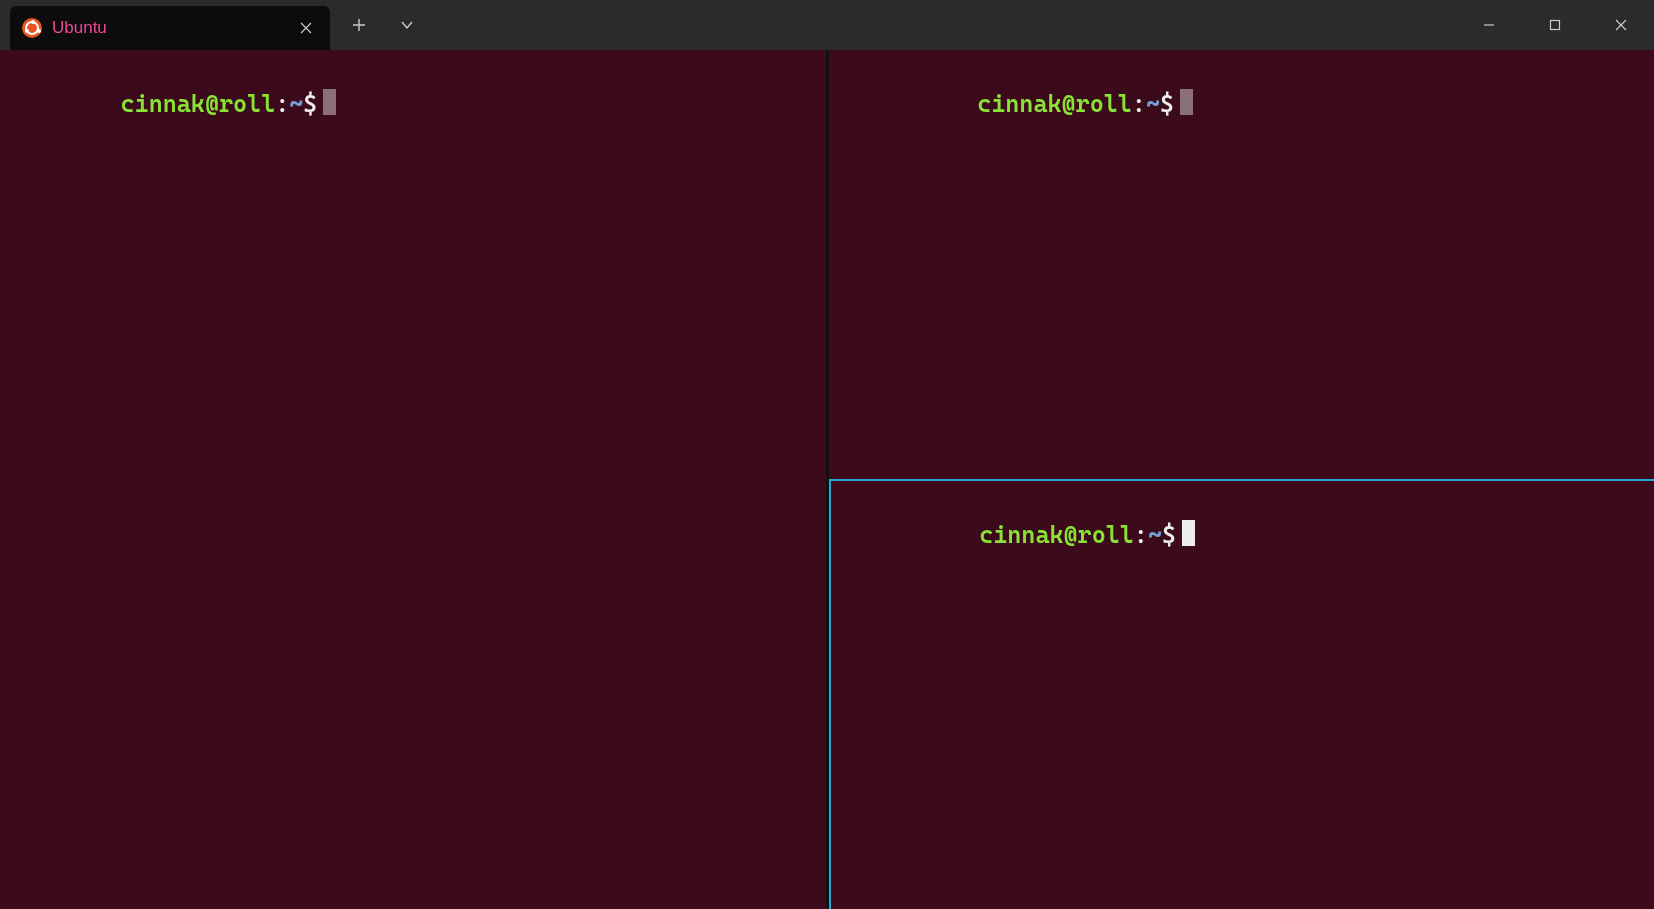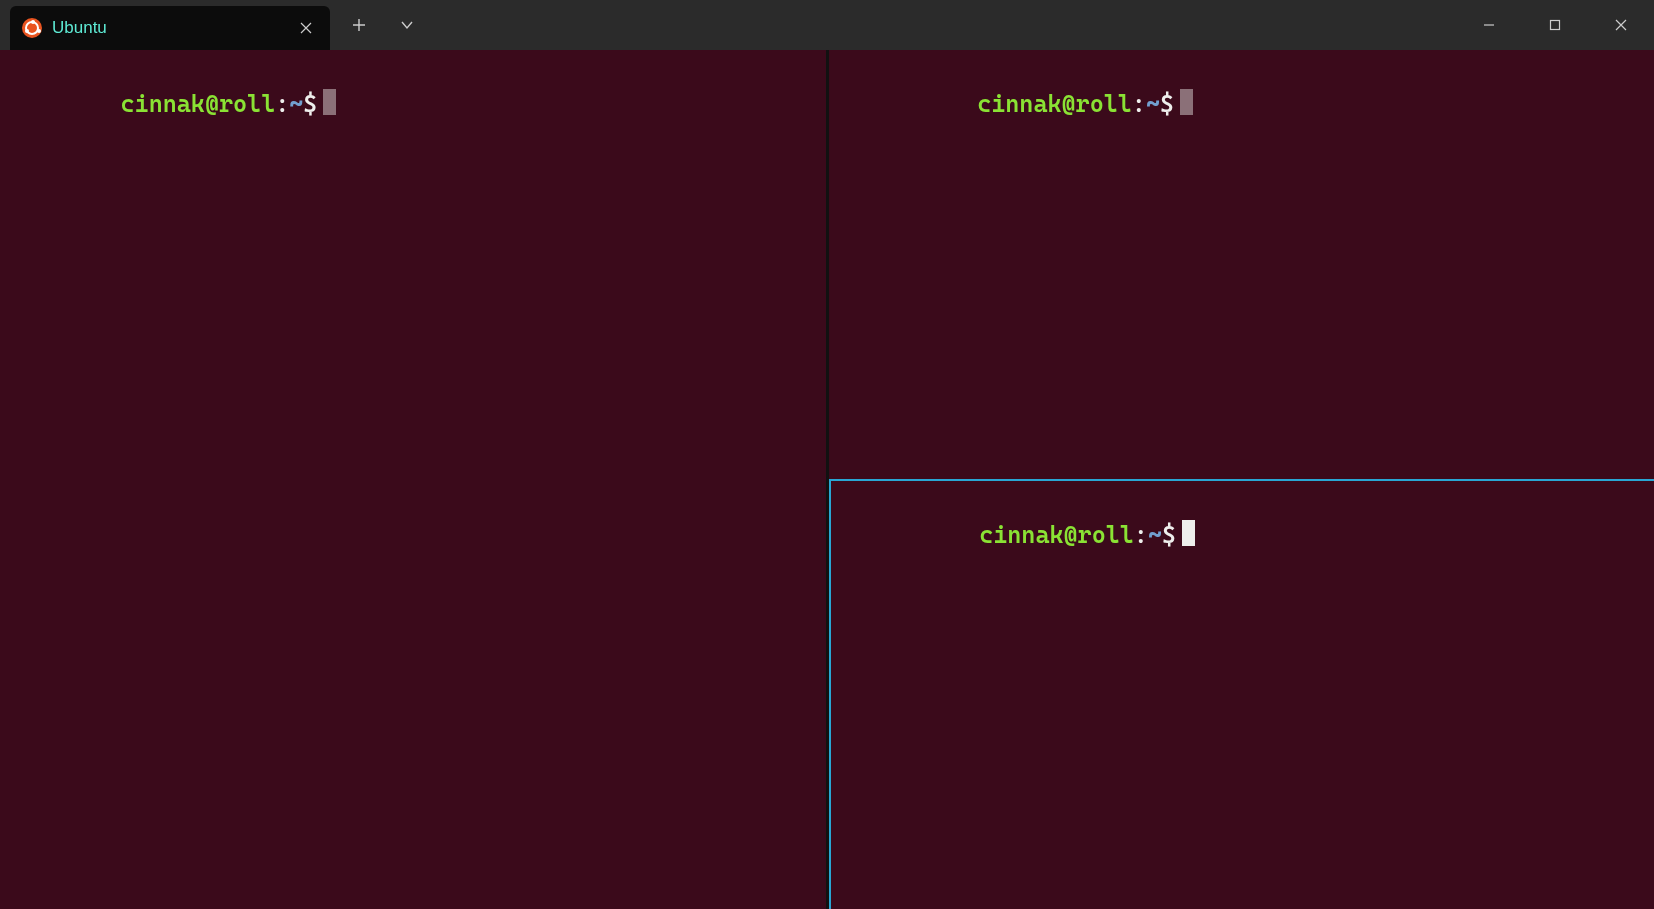--- a/index.html
+++ b/index.html
@@ -31,21 +31,21 @@
     align-items: stretch;
     padding-left: 10px;
     padding-top: 6px;
     flex: 0 0 auto;
   }
   .tab {
     display: flex;
     align-items: center;
     gap: 10px;
     background: #0c0c0c;
-    color: #5eead4;
+    color: #ec4899;
     padding: 0 14px 0 12px;
     border-radius: 6px 6px 0 0;
     min-width: 320px;
     height: 44px;
     font-size: 17px;
   }
   .tab .icon {
     width: 20px; height: 20px;
     border-radius: 50%;
     background: #E95420;

